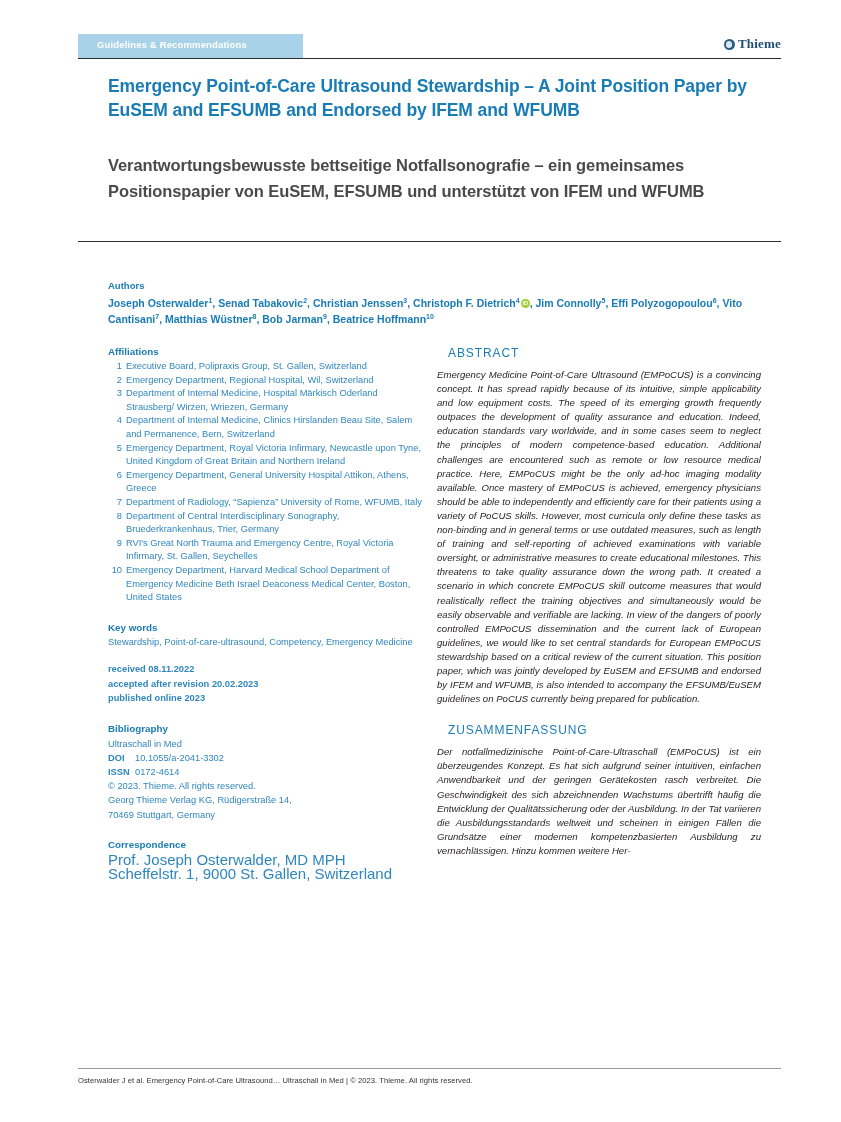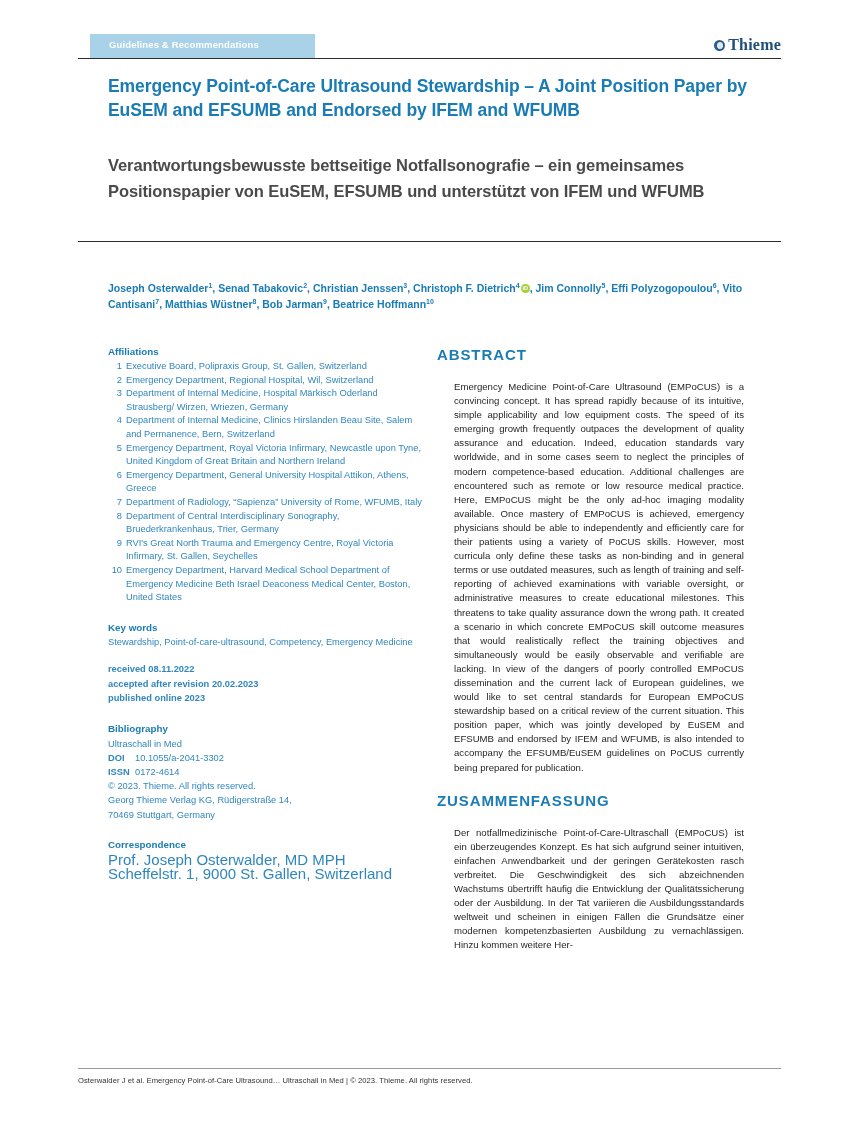--- a/index.html
+++ b/index.html
@@ -28,21 +28,21 @@
   
   .header-zone {
     position: absolute;
     left: 78px;
     top: 34px;
     width: 703px;
     height: 28px;
   }
   .section-banner {
     position: absolute;
-    left: 12px;
+    left: 0;
     top: 0;
     width: 225px;
     height: 24px;
     background: #a9d2e8;
     box-sizing: border-box;
   }
   .section-banner-label {
     position: absolute;
     left: 19px;
     top: 5px;
@@ -71,21 +71,21 @@
   .publisher-mark::before {
     content: "";
     position: absolute;
     left: 2.5px; top: 2px;
     width: 6px; height: 7px;
     border-radius: 50% 50% 45% 45%;
     background: #ffffff;
     opacity: 0.85;
   }
   .publisher-name {
-    font-size: 16px;
+    font-size: 13px;
     font-weight: bold;
     color: #1f4e79;
     font-family: "Liberation Serif", serif;
     letter-spacing: 0.2px;
   }
   .header-rule {
     position: absolute;
     left: 78px;
     top: 58px;
     width: 703px;
@@ -238,33 +238,34 @@
   }
 
   .corr-line {
     font-size: 15px;
     line-height: 14.2px;
     color: #2f86bd;
   }
 
   
   .abstract-heading {
-    font-size: 15px;
-    font-weight: bold;
+    font-size: 12px;
+    font-weight: normal;
     color: #1a7cb5;
     letter-spacing: 0.9px;
-    margin: 0 0 8px 0;
+    margin: 0 0 8px 11px;
   }
   .abstract-body {
     font-size: 9.6px;
     line-height: 14.1px;
     color: #231f20;
     text-align: justify;
-    margin: 17px;
+    margin: 0;
     hyphens: none;
+    font-style: italic;
   }
   .abstract-heading.second {
     margin-top: 17px;
   }
 
   
   .footer-rule {
     position: absolute;
     left: 78px;
     top: 1068px;
@@ -298,20 +299,21 @@
   </div>
   <div class="header-rule"></div>
 
   <div class="title-zone">
     <h1 class="title-en">Emergency Point-of-Care Ultrasound Stewardship – A Joint Position Paper by EuSEM and EFSUMB and Endorsed by IFEM and WFUMB</h1>
     <h2 class="title-de">Verantwortungsbewusste bettseitige Notfallsonografie – ein gemeinsames Positionspapier von EuSEM, EFSUMB und unterstützt von IFEM und WFUMB</h2>
   </div>
   <div class="title-rule"></div>
 
   <div class="authors-zone">
+    <div class="authors-heading">Authors</div>
     <div class="authors-list" id="authors-list"><span>Joseph Osterwalder</span><sup>1</sup>, <span>Senad Tabakovic</span><sup>2</sup>, <span>Christian Jenssen</span><sup>3</sup>, <span>Christoph F. Dietrich</span><sup>4</sup><span class="orcid-icon">iD</span>, <span>Jim Connolly</span><sup>5</sup>, <span>Effi Polyzogopoulou</span><sup>6</sup>, <span>Vito Cantisani</span><sup>7</sup>, <span>Matthias Wüstner</span><sup>8</sup>, <span>Bob Jarman</span><sup>9</sup>, <span>Beatrice Hoffmann</span><sup>10</sup></div>
   </div>
 
   <div class="col-left">
 
     <div class="block-heading">Affiliations</div>
     <div id="affiliations-list">
         <div class="affil-row">
           <span class="affil-num">1</span>
           <span class="affil-text">Executive Board, Polipraxis Group, St. Gallen, Switzerland</span>

